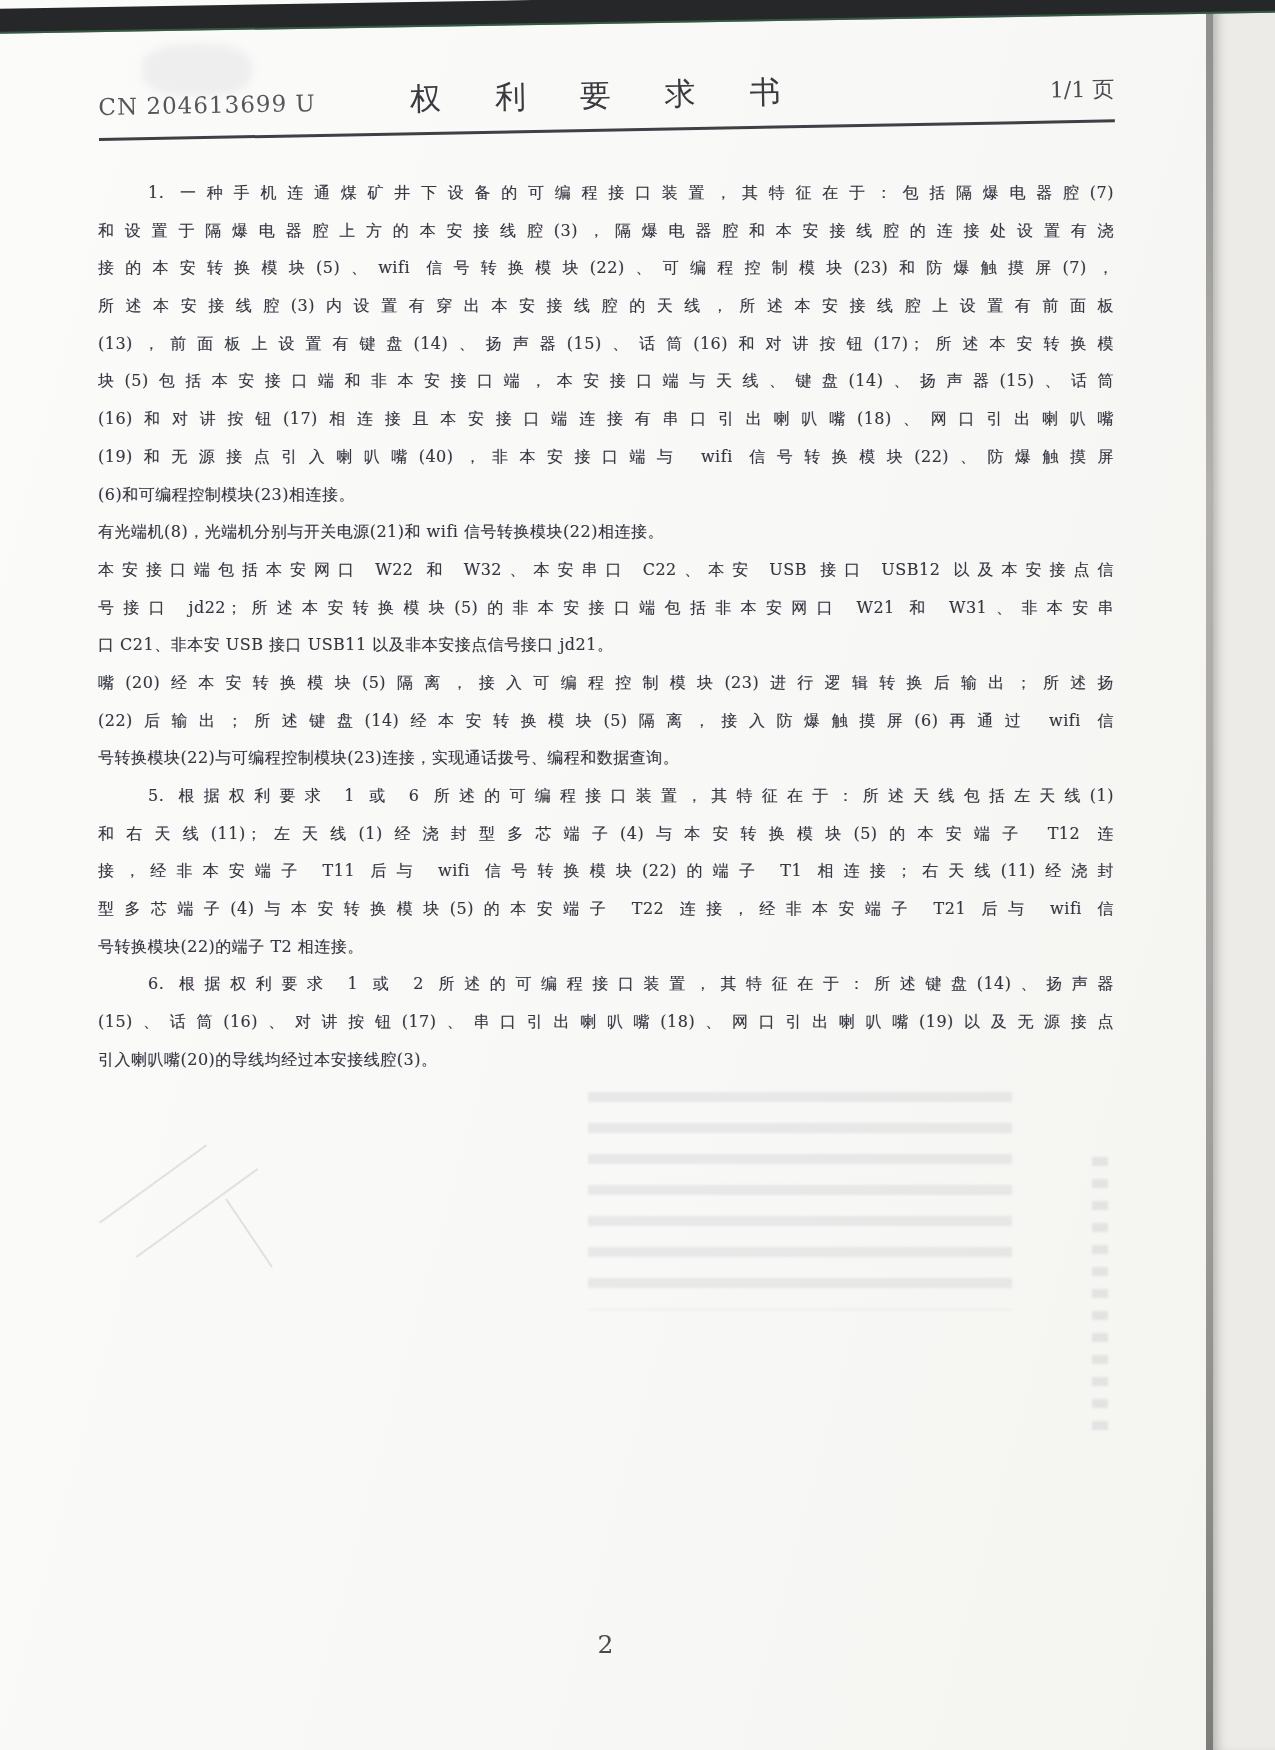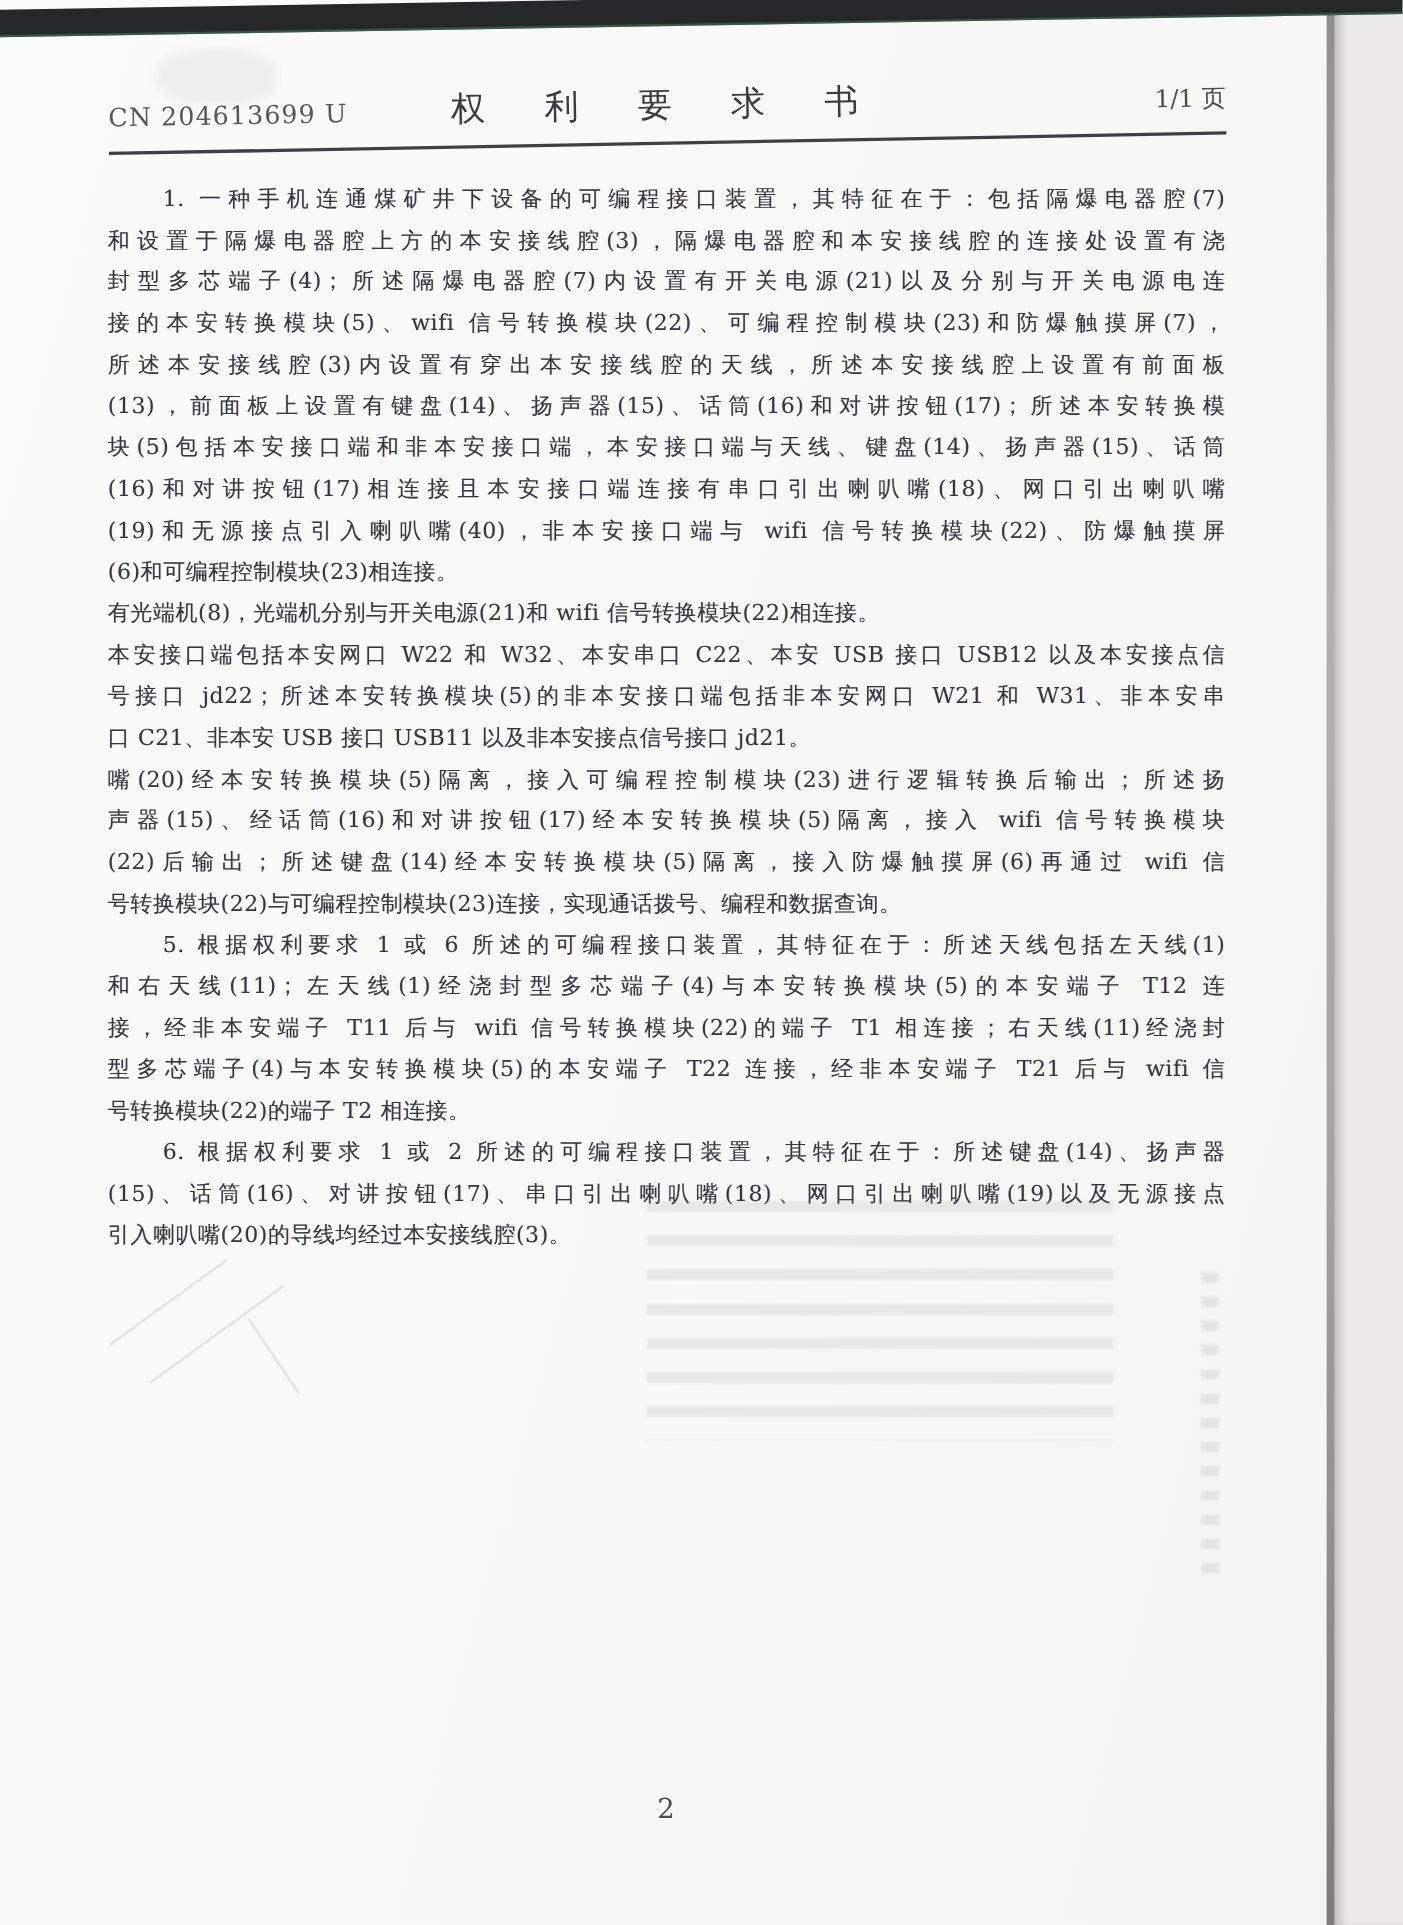--- a/index.html
+++ b/index.html
@@ -38,22 +38,22 @@
   .header-row{display:flex;align-items:baseline;}
   .pat-no{width:220px;font-size:23px;letter-spacing:1px;color:#55565a;white-space:nowrap;}
   .doc-title{
     flex:1;text-align:center;font-size:31px;color:#3a3b40;
     letter-spacing:22px;white-space:nowrap;
   }
   .page-ind{width:220px;text-align:right;font-size:22px;color:#4b4c50;white-space:nowrap;}
   .rule{margin-top:12px;height:3px;background:#3f4045;}
   
   .body{
-    position:absolute;left:98px;top:162px;width:1016px;
-    font-size:20px;color:#35363e;
+    position:absolute;left:98px;top:174px;width:1016px;
+    font-size:16px;color:#35363e;
     text-shadow:.5px 0 0 rgba(150,70,140,.22),-.5px 0 0 rgba(50,140,115,.2);
   }
   .line{
     height:37.7px;line-height:37.7px;overflow:hidden;
     text-align:justify;text-align-last:justify;
     letter-spacing:.5px;
   }
   .line.first{text-indent:50px;}
   .line.last{text-align-last:left;}
   
@@ -95,34 +95,32 @@
     <span class="pat-no">CN 204613699 U</span>
     <span class="doc-title">权 利 要 求 书</span>
     <span class="page-ind">1/1 页</span>
   </div>
   <div class="rule"></div>
 </div>
 
 <div class="body">
     <div class="line first">1. 一种手机连通煤矿井下设备的可编程接口装置，其特征在于：包括隔爆电器腔(7)</div>
     <div class="line">和设置于隔爆电器腔上方的本安接线腔(3)，隔爆电器腔和本安接线腔的连接处设置有浇</div>
-    <div class="line">封型多芯端子(4)；所述隔爆电器腔(7)内设置有开关电源(21)以及分别与开关电源电连</div>
     <div class="line">接的本安转换模块(5)、wifi 信号转换模块(22)、可编程控制模块(23)和防爆触摸屏(7)，</div>
     <div class="line">所述本安接线腔(3)内设置有穿出本安接线腔的天线，所述本安接线腔上设置有前面板</div>
     <div class="line">(13)，前面板上设置有键盘(14)、扬声器(15)、话筒(16)和对讲按钮(17)；所述本安转换模</div>
     <div class="line">块(5)包括本安接口端和非本安接口端，本安接口端与天线、键盘(14)、扬声器(15)、话筒</div>
     <div class="line">(16)和对讲按钮(17)相连接且本安接口端连接有串口引出喇叭嘴(18)、网口引出喇叭嘴</div>
     <div class="line">(19)和无源接点引入喇叭嘴(40)，非本安接口端与 wifi 信号转换模块(22)、防爆触摸屏</div>
     <div class="line last">(6)和可编程控制模块(23)相连接。</div>
     <div class="line last">有光端机(8)，光端机分别与开关电源(21)和 wifi 信号转换模块(22)相连接。</div>
     <div class="line">本安接口端包括本安网口 W22 和 W32、本安串口 C22、本安 USB 接口 USB12 以及本安接点信</div>
     <div class="line">号接口 jd22；所述本安转换模块(5)的非本安接口端包括非本安网口 W21 和 W31、非本安串</div>
     <div class="line last">口 C21、非本安 USB 接口 USB11 以及非本安接点信号接口 jd21。</div>
     <div class="line">嘴(20)经本安转换模块(5)隔离，接入可编程控制模块(23)进行逻辑转换后输出；所述扬</div>
-    <div class="line">声器(15)、经话筒(16)和对讲按钮(17)经本安转换模块(5)隔离，接入 wifi 信号转换模块</div>
     <div class="line">(22)后输出；所述键盘(14)经本安转换模块(5)隔离，接入防爆触摸屏(6)再通过 wifi 信</div>
     <div class="line last">号转换模块(22)与可编程控制模块(23)连接，实现通话拨号、编程和数据查询。</div>
     <div class="line first">5. 根据权利要求 1 或 6 所述的可编程接口装置，其特征在于：所述天线包括左天线(1)</div>
     <div class="line">和右天线(11)；左天线(1)经浇封型多芯端子(4)与本安转换模块(5)的本安端子 T12 连</div>
     <div class="line">接，经非本安端子 T11 后与 wifi 信号转换模块(22)的端子 T1 相连接；右天线(11)经浇封</div>
     <div class="line">型多芯端子(4)与本安转换模块(5)的本安端子 T22 连接，经非本安端子 T21 后与 wifi 信</div>
     <div class="line last">号转换模块(22)的端子 T2 相连接。</div>
     <div class="line first">6. 根据权利要求 1 或 2 所述的可编程接口装置，其特征在于：所述键盘(14)、扬声器</div>
     <div class="line">(15)、话筒(16)、对讲按钮(17)、串口引出喇叭嘴(18)、网口引出喇叭嘴(19)以及无源接点</div>
     <div class="line last">引入喇叭嘴(20)的导线均经过本安接线腔(3)。</div>

